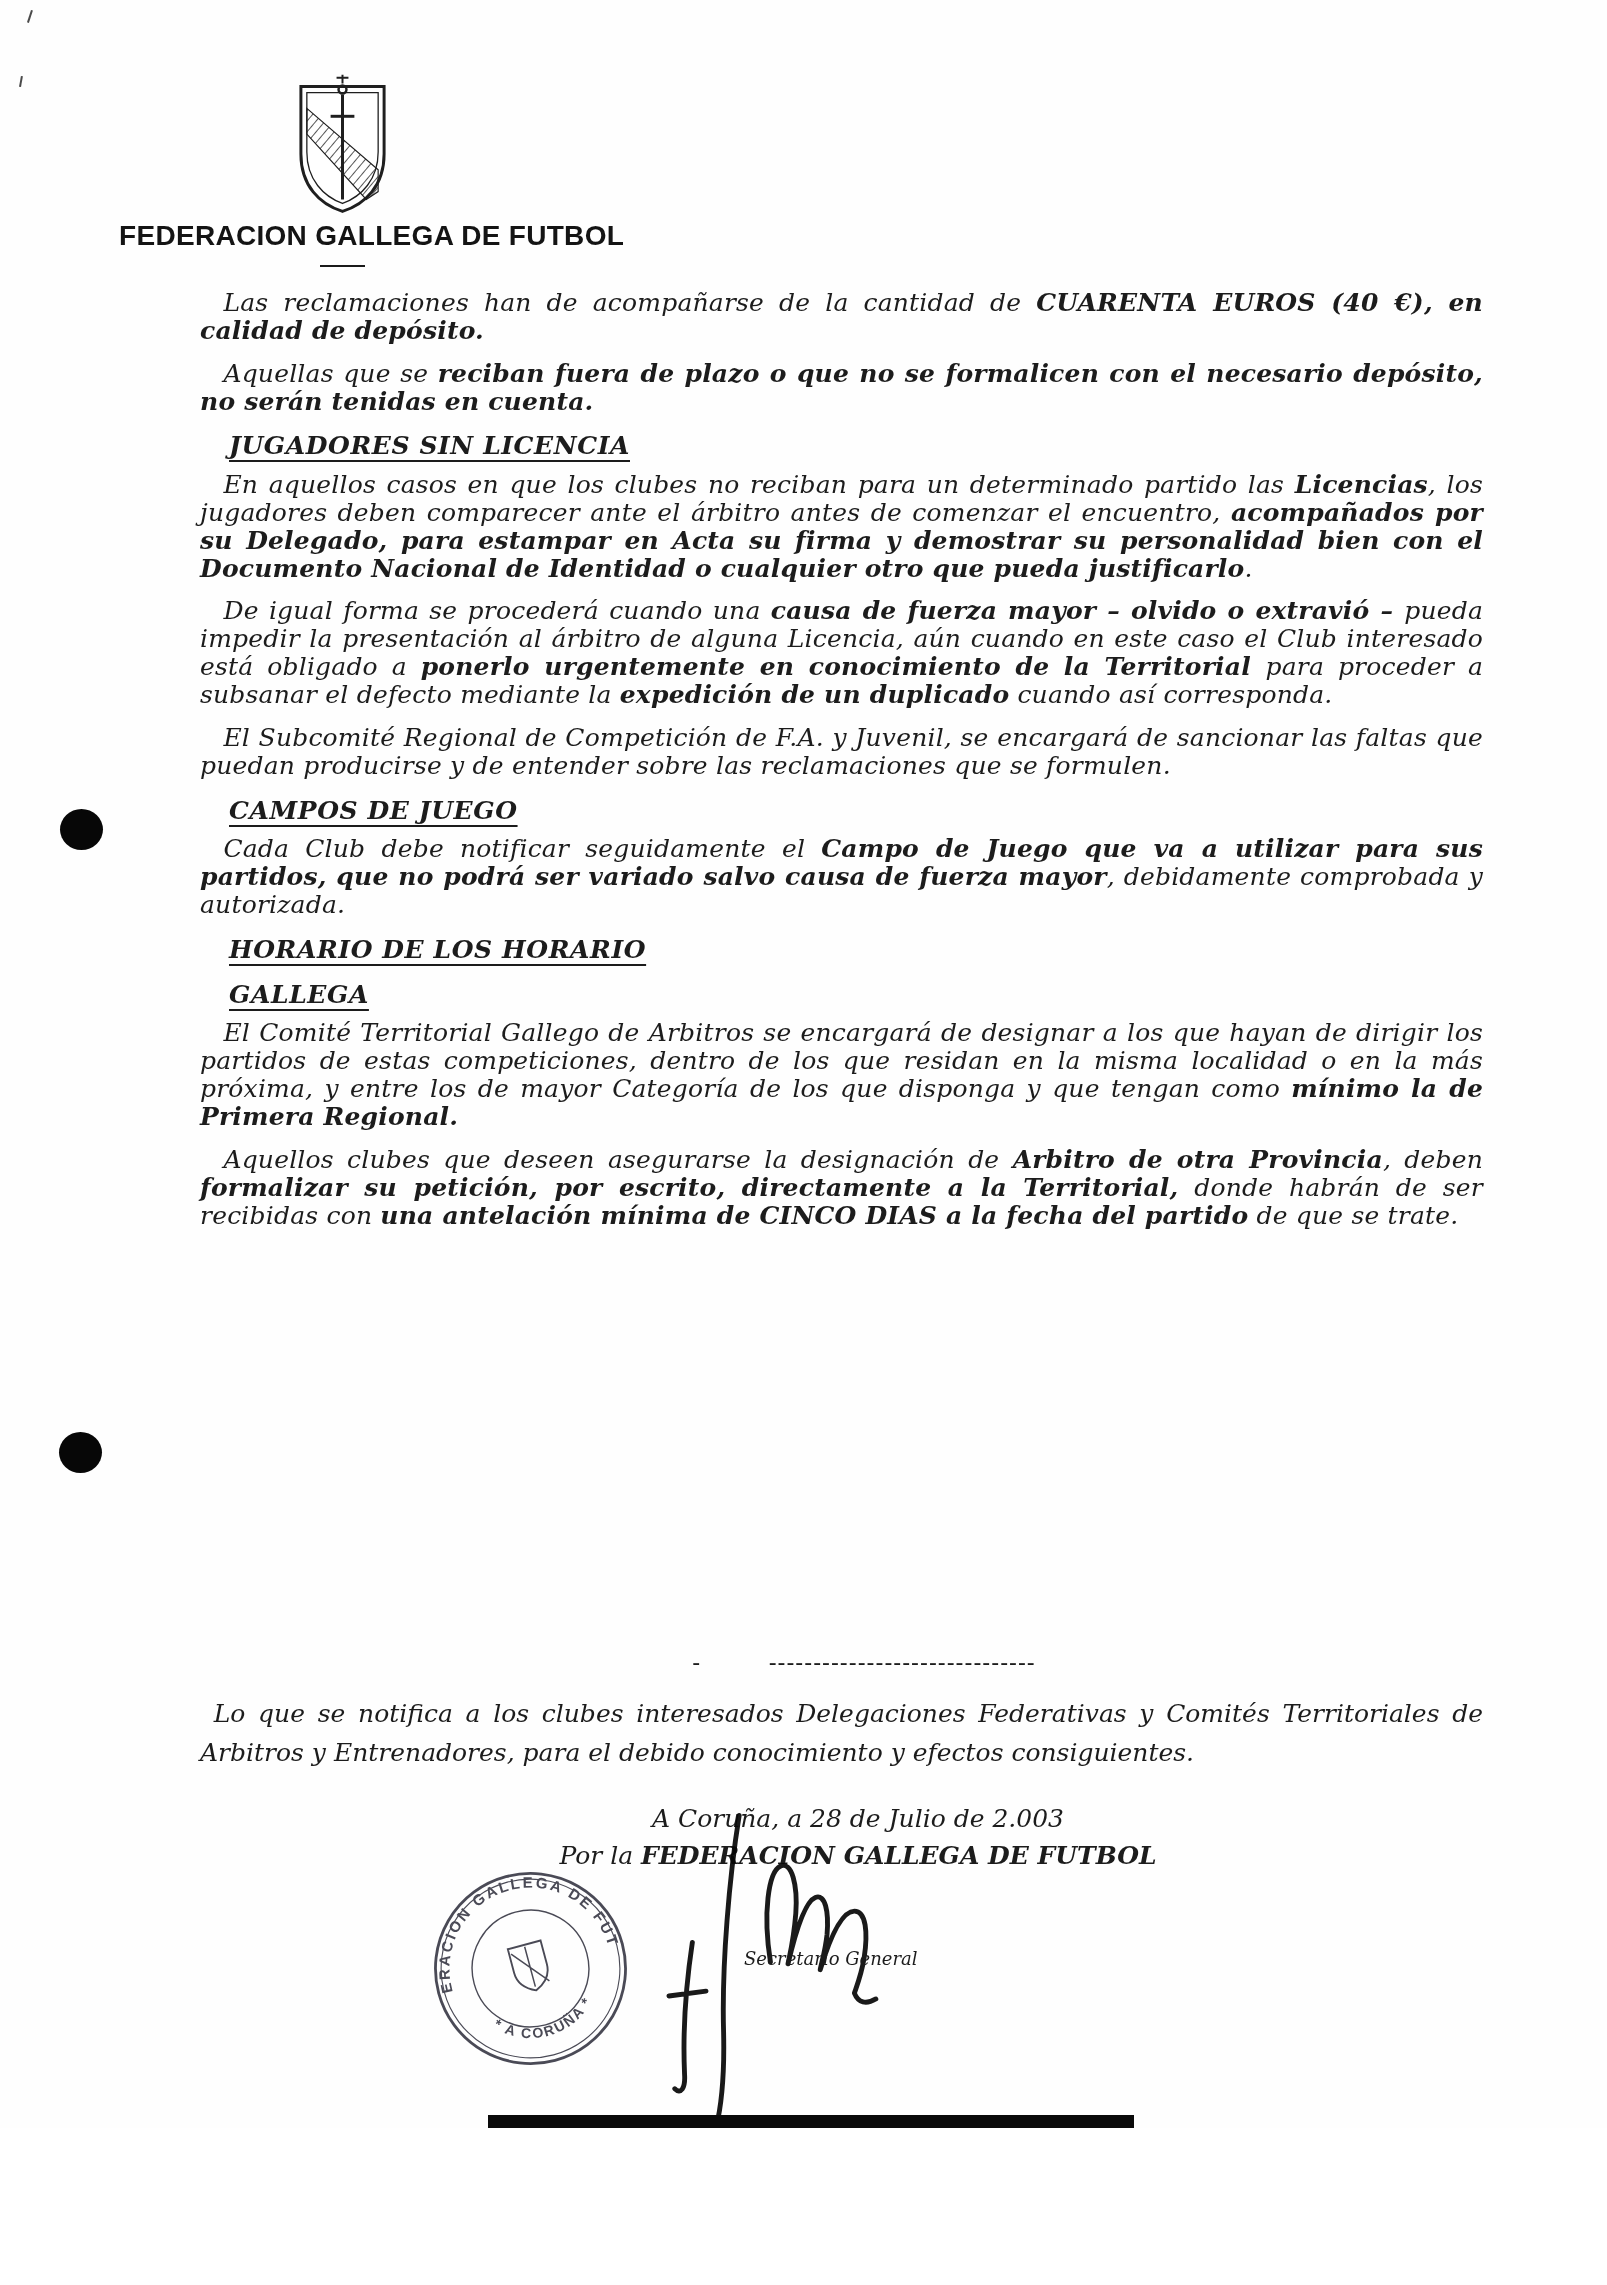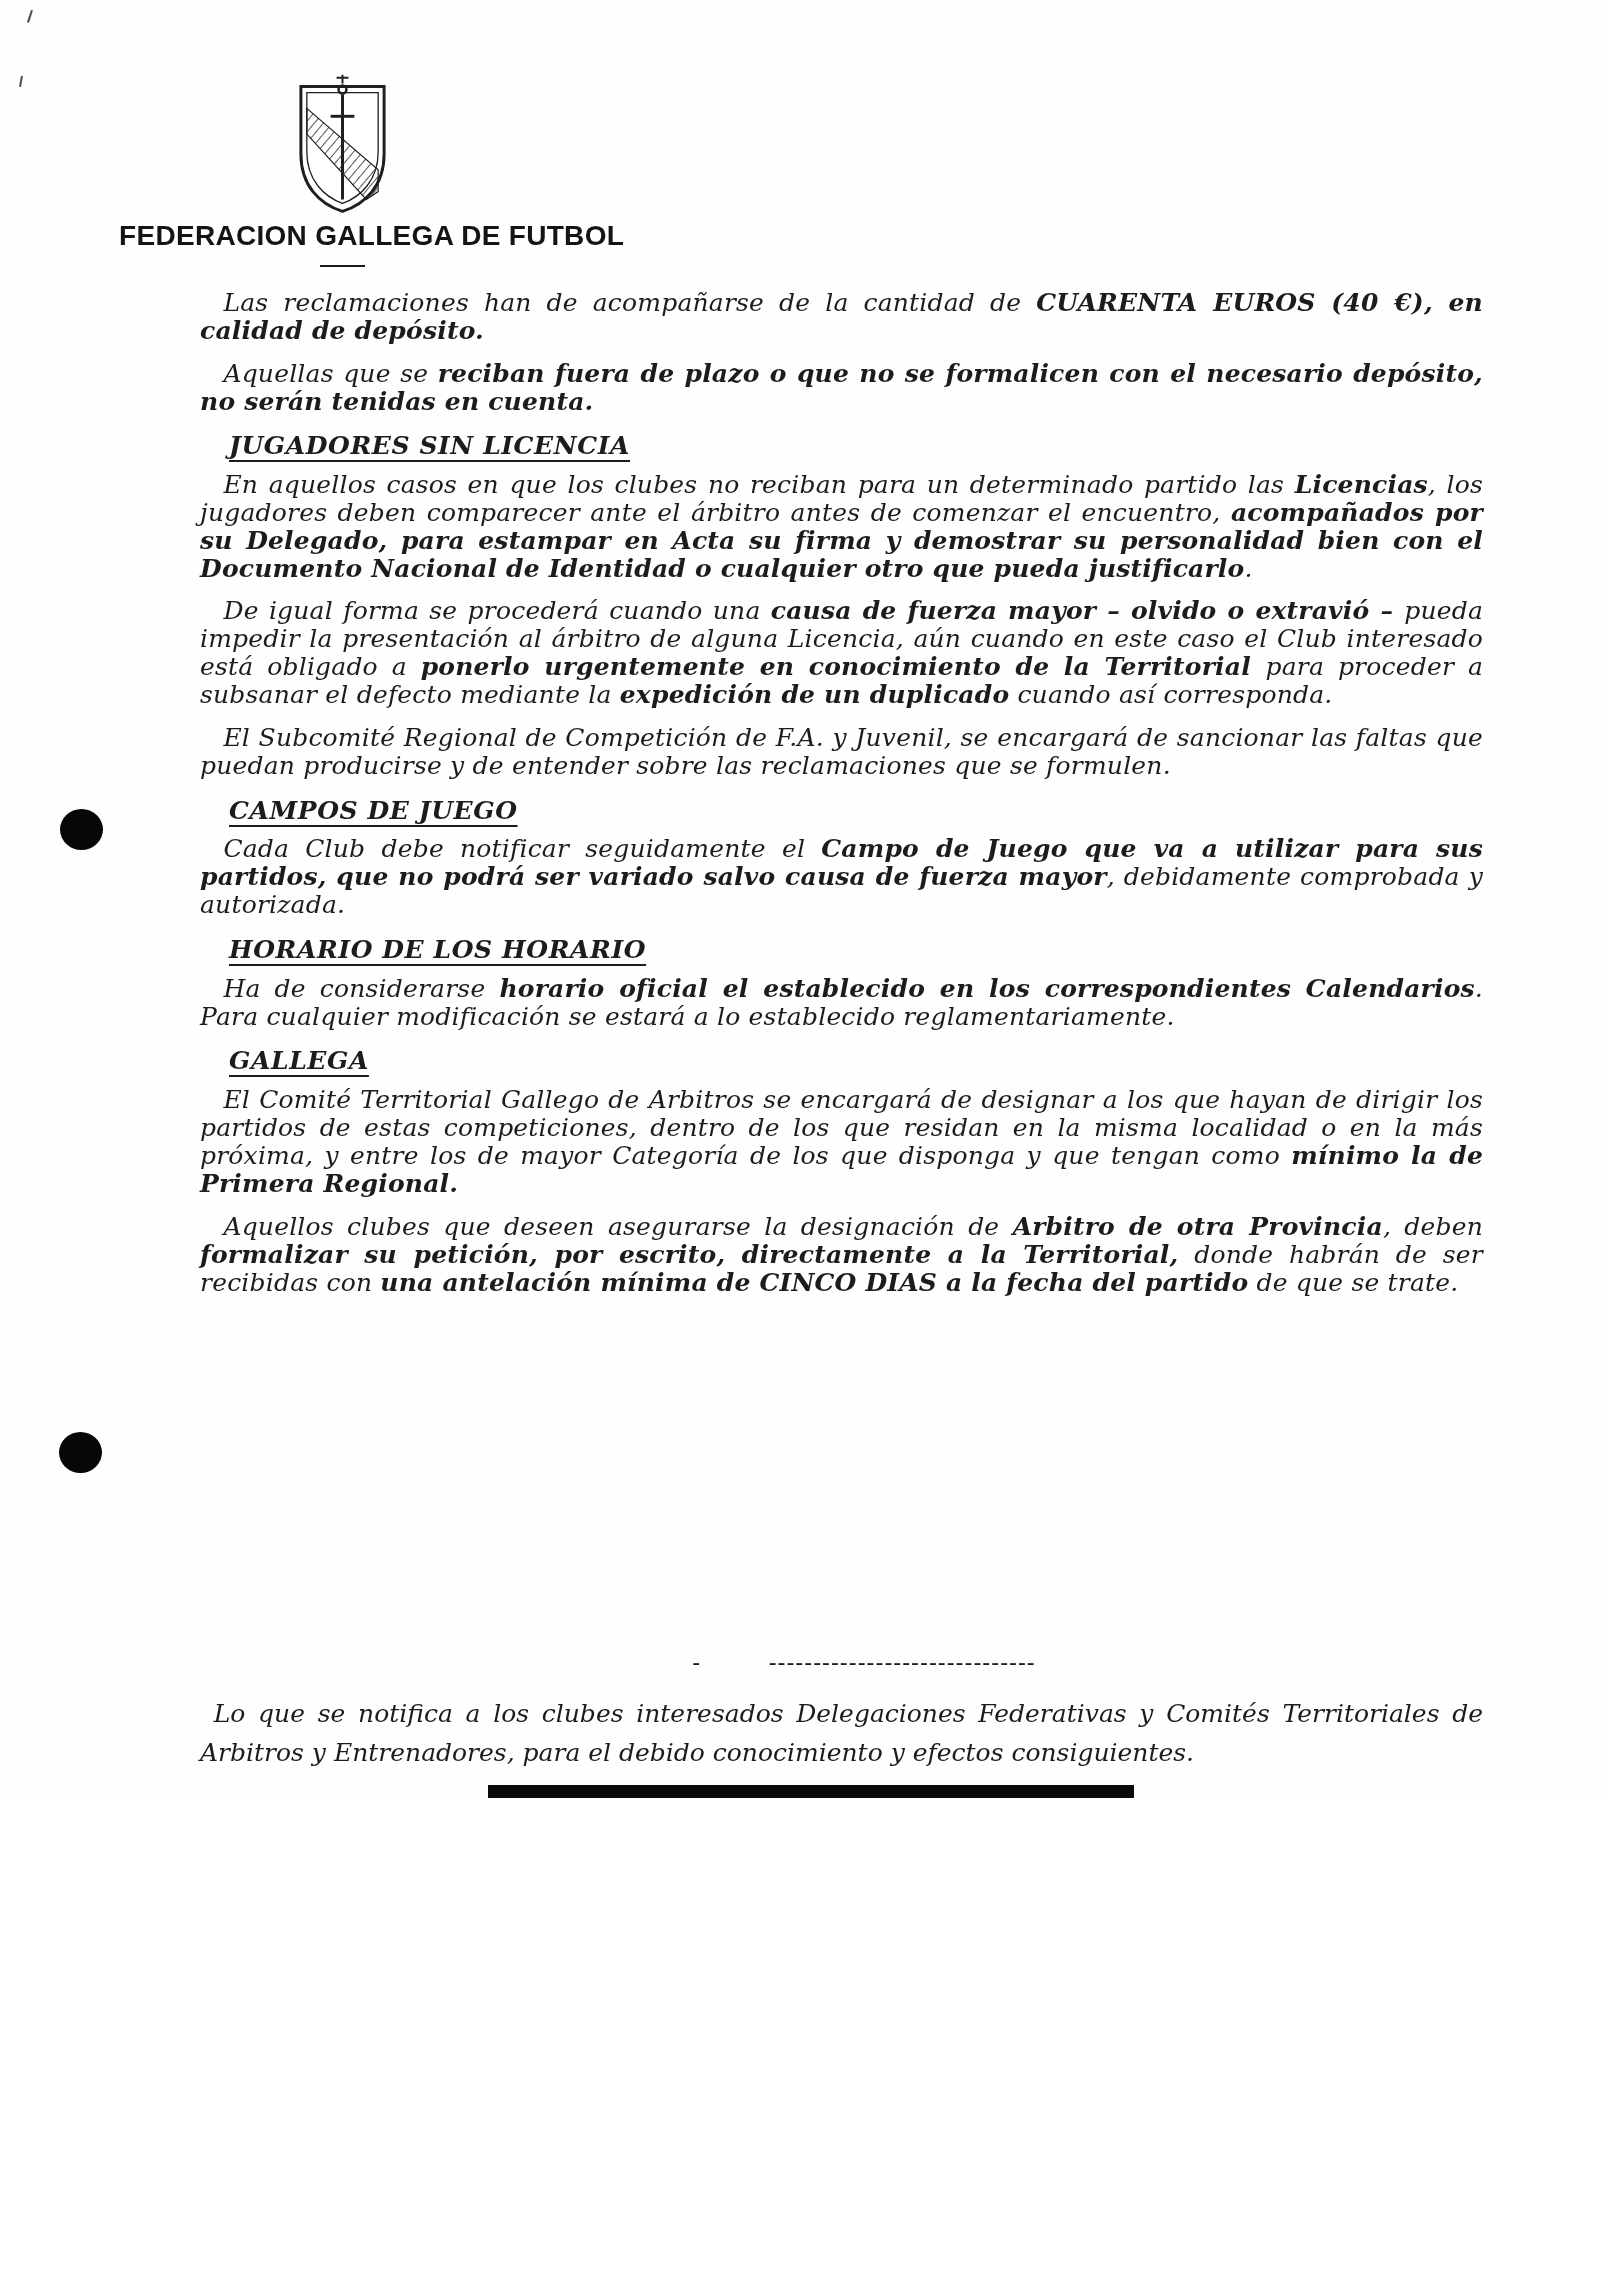--- a/index.html
+++ b/index.html
@@ -1,17 +1,17 @@
 <!DOCTYPE html>
 <html><head>
 <meta charset="utf-8">
 <style>
   html,body { margin:0; padding:0; background:#ffffff; }
   .page {
-    position:relative; width:1607px; height:1798px;
+    position:relative; width:1607px; height:2128px;
     background:#fefefe; overflow:hidden;
     font-family:"DejaVu Serif", serif; color:#1c1c1c;
   }
   
   .scan-mark { position:absolute; border-left:2.9px solid #4a4a4a; }
   .scan-mark-1 { left:29px; top:9.8px; height:12.7px; transform:rotate(18deg); }
   .scan-mark-2 { left:19.5px; top:76px; height:10.7px; transform:rotate(10deg); }
 
   .crest { position:absolute; left:291px; top:74px; width:103px; height:146px; }
 
@@ -102,21 +102,20 @@
 
 
     <p class="para"><span>El Subcomité Regional de Competición de F.A. y Juvenil, se encargará de sancionar las faltas que puedan producirse y de entender sobre las reclamaciones que se formulen.</span></p>
 
     <p class="para sec">CAMPOS DE JUEGO</p>
 
     <p class="para"><span>Cada Club debe notificar seguidamente el </span><span class="bd">Campo de Juego que va a utilizar para sus partidos, que no podrá ser variado salvo causa de fuerza mayor</span><span>, debidamente comprobada y autorizada.</span></p>
 
     <p class="para sec">HORARIO DE LOS HORARIO</p>
 
-    <p class="para"><span>Ha de considerarse </span><span class="bd">horario oficial el establecido en los correspondientes Calendarios</span><span>. Para cualquier modificación se estará a lo establecido reglamentariamente.</span></p>
 
     <p class="para sec">GALLEGA</p>
 
     <p class="para"><span>El Comité Territorial Gallego de Arbitros se encargará de designar a los que hayan de dirigir los partidos de estas competiciones, dentro de los que residan en la misma localidad o en la más próxima, y entre los de mayor Categoría de los que disponga y que tengan como </span><span class="bd">mínimo la de Primera Regional.</span></p>
 
     <p class="para"><span>Aquellos clubes que deseen asegurarse la designación de </span><span class="bd">Arbitro de otra Provincia</span><span>, deben </span><span class="bd">formalizar su petición, por escrito, directamente a la Territorial,</span><span> donde habrán de ser recibidas con </span><span class="bd">una antelación mínima de CINCO DIAS a la fecha del partido</span><span> de que se trate.</span></p>
 
   </div>
 
   <div class="closing-block">

